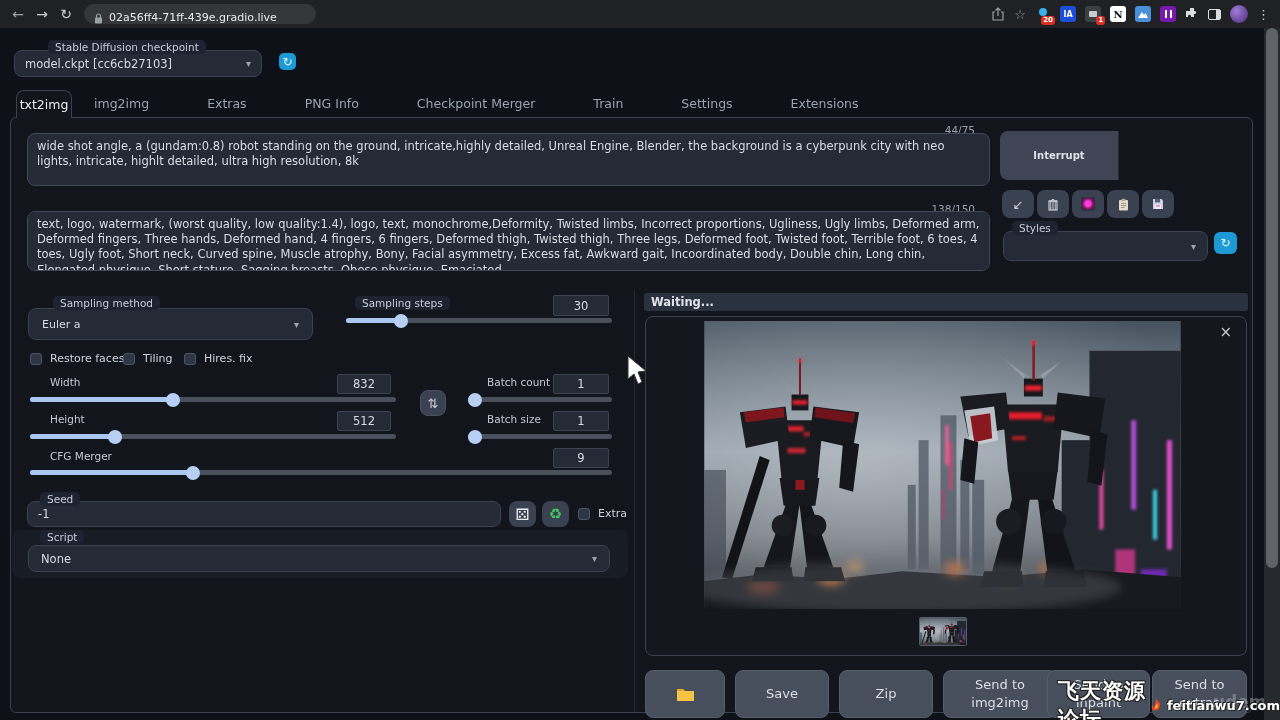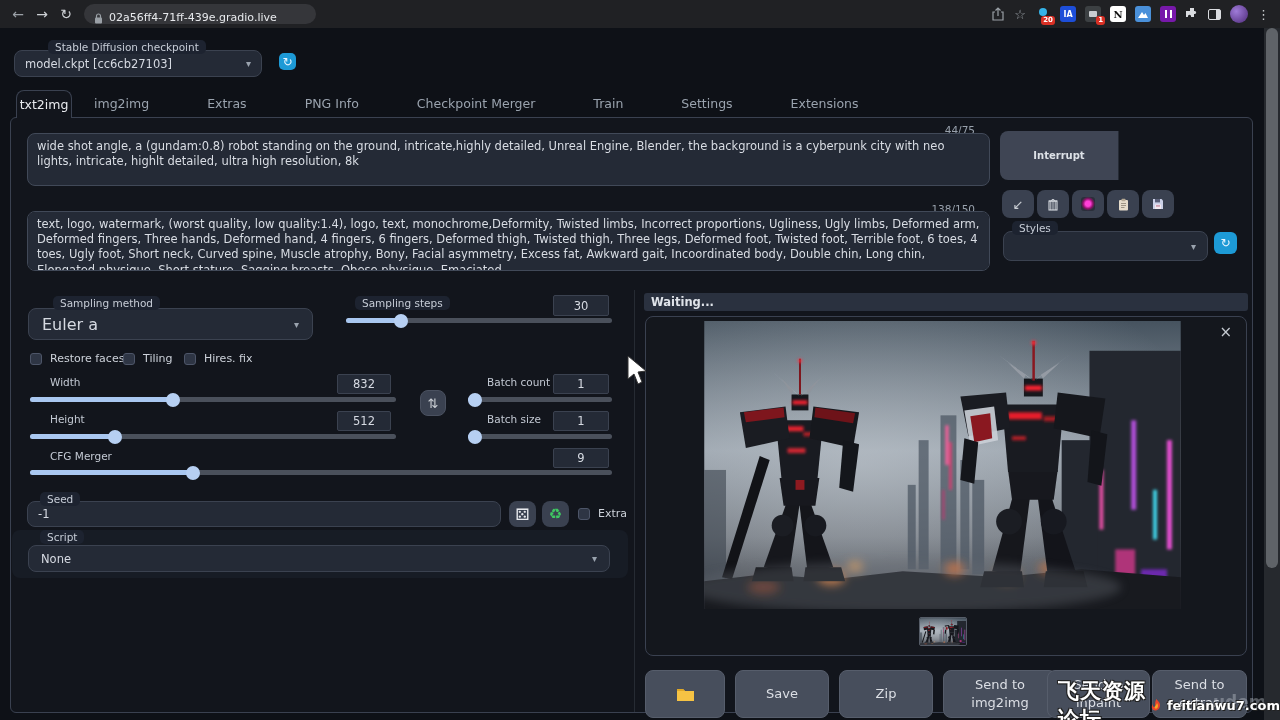--- a/index.html
+++ b/index.html
@@ -286,21 +286,21 @@
 <span class="abs field-label" style="left:1012px;top:221px">Styles</span>
 <div class="abs box" style="left:1003px;top:231px;width:205px;height:30px;display:flex;align-items:center;padding:0 11px">
   <span class="dd-caret" style="margin-left:auto">▾</span>
 </div>
 <div class="abs blue-btn" style="left:1214px;top:232px;width:23px;height:22px;border-radius:6px">
     <span>↻</span>
   </div>
 
 <span class="abs field-label" style="left:53px;top:296px">Sampling method</span>
 <div class="abs box" style="left:28px;top:308px;width:285px;height:32px;display:flex;align-items:center;padding:0 13px">
-  <span style="font-size:16px">Euler a</span>
+  <span style="font-size:11px">Euler a</span>
   <span class="dd-caret" style="margin-left:auto">▾</span>
 </div>
 
 <span class="abs field-label" style="left:355px;top:296px">Sampling steps</span>
 <div class="abs numbox" style="left:553px;top:295px;width:56px;height:21px">
     <span>30</span>
   </div>
 <div class="abs track" style="left:346px;top:318px;width:266px">
   <span class="fill" style="width:20%"></span>
     <span class="knob" style="left:48px"></span>

